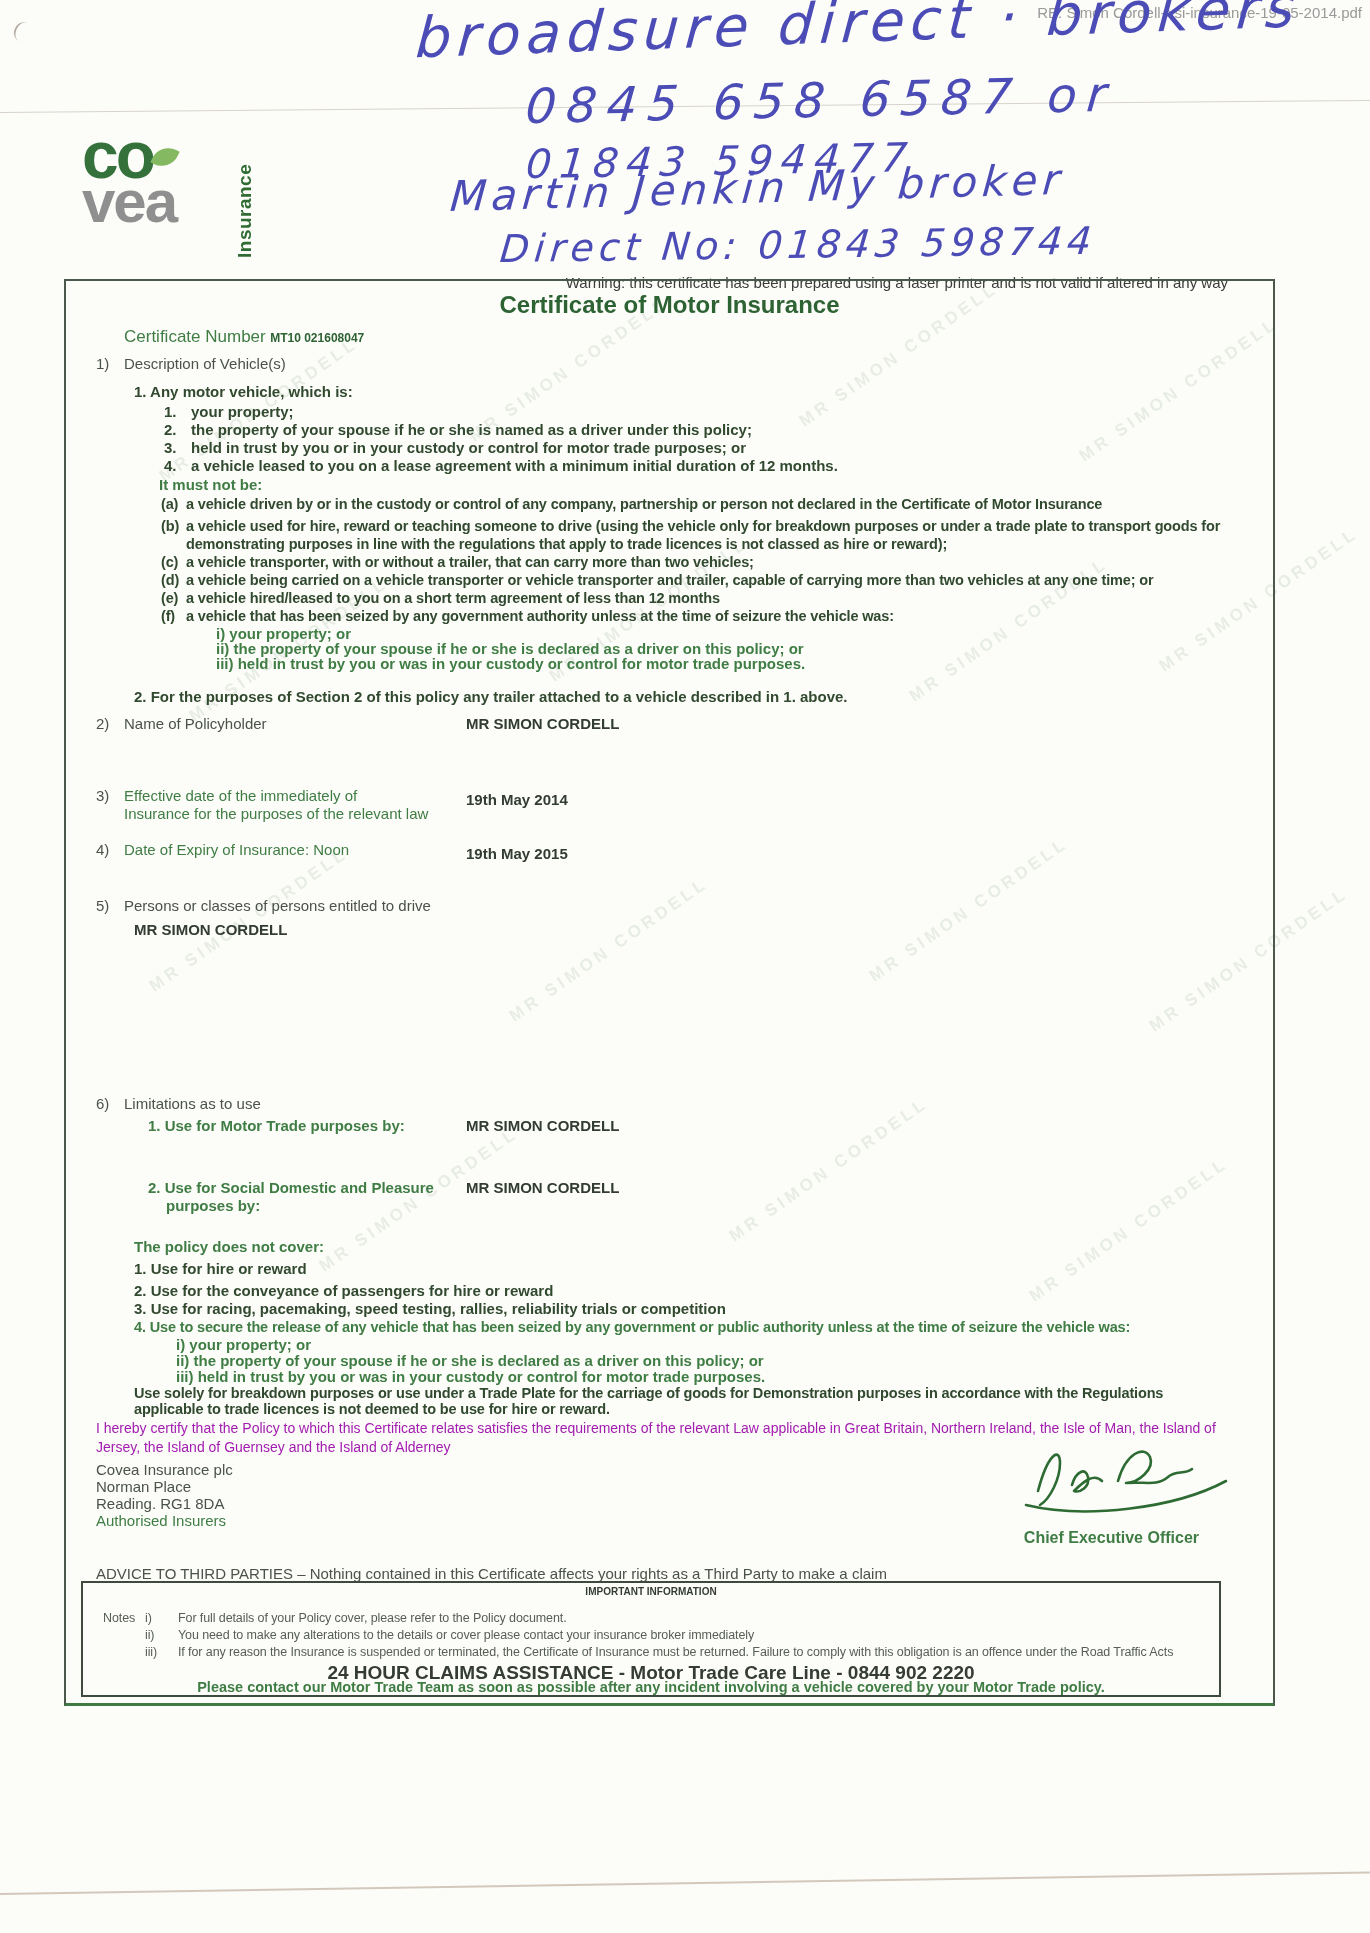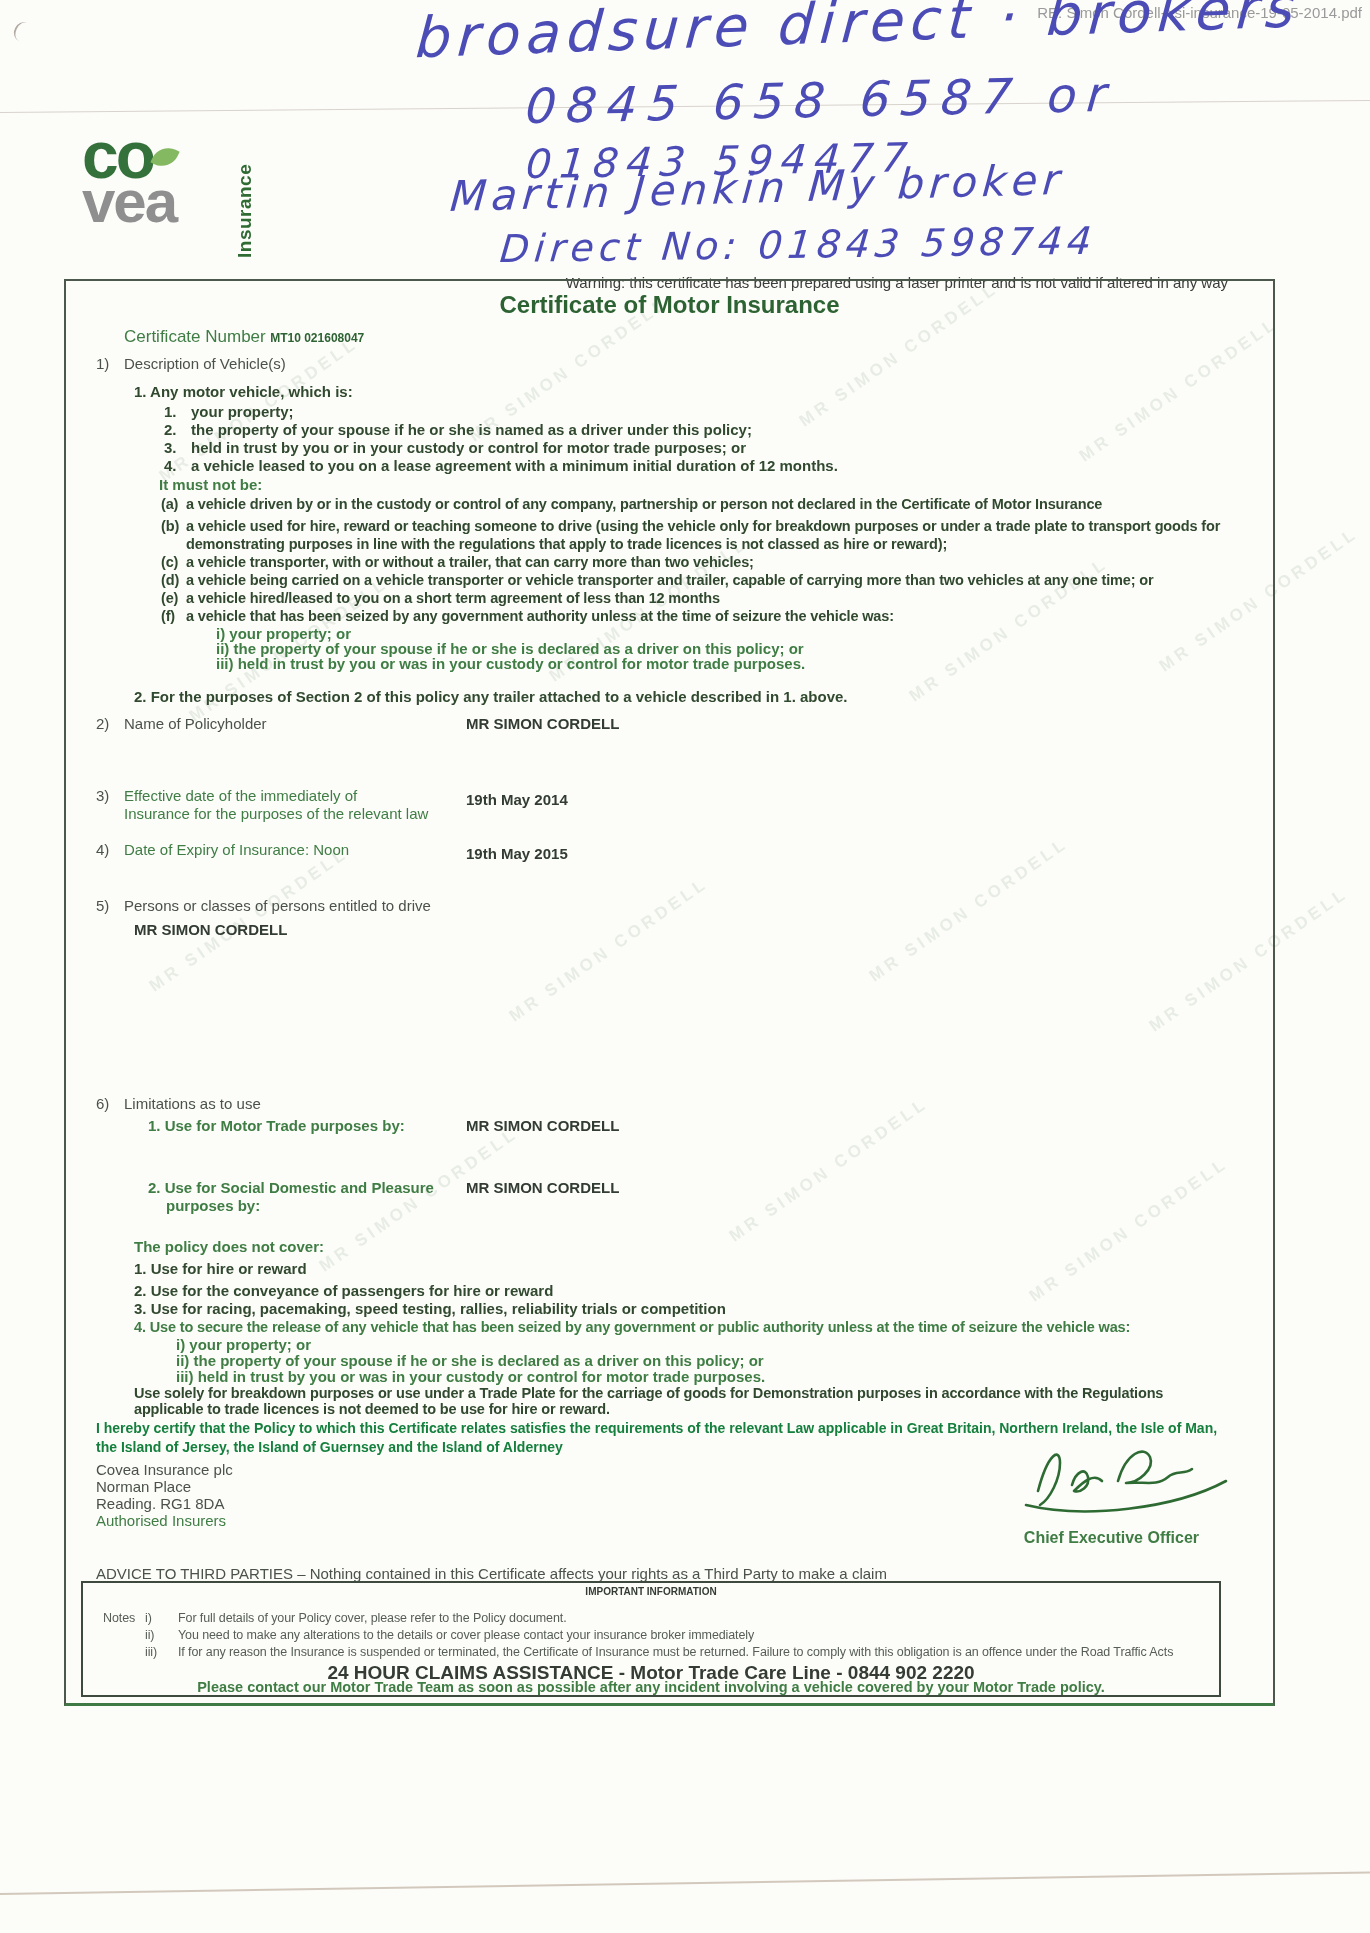--- a/index.html
+++ b/index.html
@@ -51,21 +51,21 @@
   .title{top:10px;left:0;width:100%;text-align:center;font-size:24px;font-weight:700;color:#2d6233;}
   .certnum-label{font-size:17px;color:#3f7d44;}
   .certnum-value{font-size:12px;font-weight:700;color:#2d6233;}
   .fs15{font-size:15px;line-height:18px;}
   .fs145{font-size:14.5px;line-height:18px;letter-spacing:-0.15px;}
   .num{display:inline-block;width:28px;}
   .item{display:flex;}
   .inum{display:inline-block;width:27px;flex:none;}
   .anum{display:inline-block;width:25px;flex:none;}
   .val{font-size:15px;font-weight:700;color:#323c33;}
-  .certify{font-size:14px;line-height:19px;width:1135px;color:#15803d;font-weight:bold;}
+  .certify{font-size:14px;line-height:19px;width:1135px;color:#a21caf;}
   .sig-svg{position:absolute;left:948px;top:1158px;}
   .ceo{top:1248px;left:928px;width:205px;text-align:right;font-size:16px;}
   
   .impbox{top:1300px;left:15px;width:1136px;height:112px;border:2px solid #3f4a3f;}
   .imp-title{position:absolute;top:3px;left:0;width:100%;text-align:center;font-size:10px;font-weight:700;color:#343c34;}
   .note{position:absolute;font-size:12.5px;color:#565e56;white-space:nowrap;letter-spacing:-0.1px;}
   .claims{position:absolute;top:79px;left:0;width:100%;text-align:center;font-size:19px;font-weight:700;color:#343c34;}
   .contact{position:absolute;top:96px;left:0;width:100%;text-align:center;font-size:14.5px;font-weight:700;color:#3f7d44;}
 </style>
 </head>

